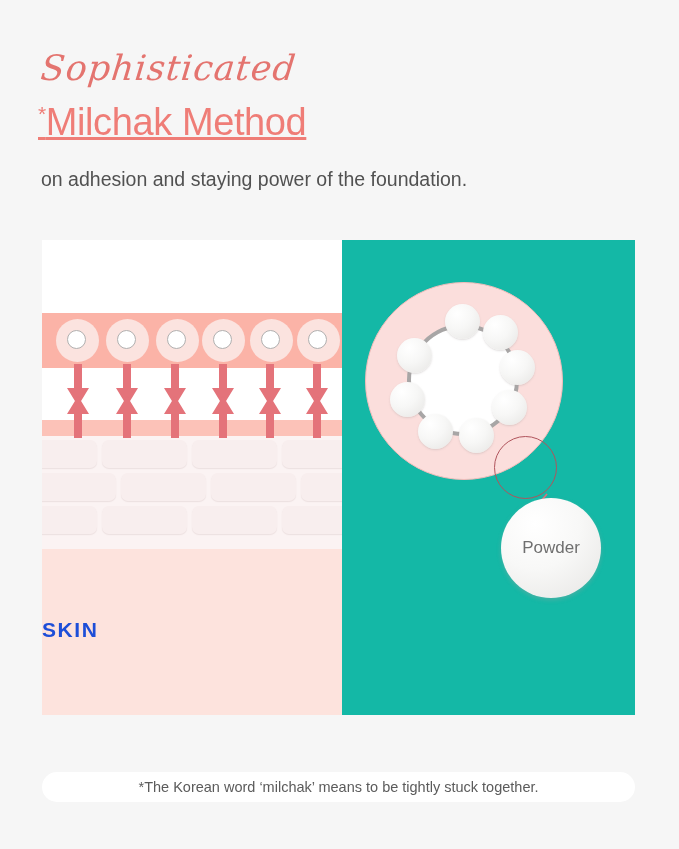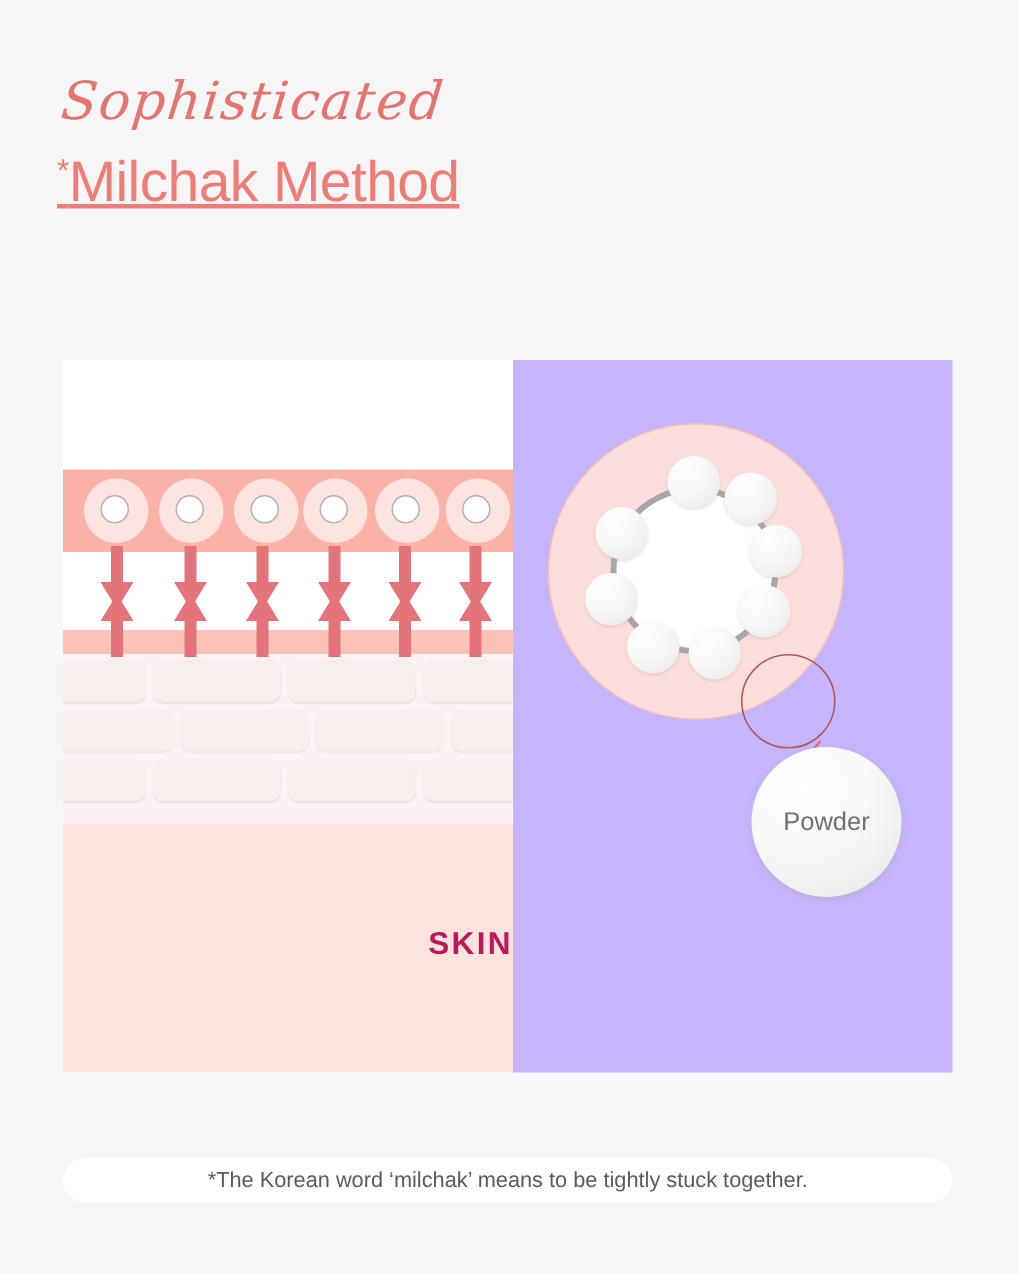--- a/index.html
+++ b/index.html
@@ -50,37 +50,37 @@
     position:absolute;left:42px;top:240px;
     width:593px;height:475px;
   }
   .panel-left{
     position:absolute;left:0;top:0;width:300px;height:475px;
     background:#ffffff;
     overflow:hidden;
   }
   .panel-right{
     position:absolute;left:300px;top:0;width:293px;height:475px;
-    background:#c4b5fd;
+    background:#14b8a6;
     overflow:hidden;
   }
 
   
   .layer-top-white{position:absolute;left:0;top:0;width:100%;height:73px;background:#ffffff;}
   .layer-pink-band{position:absolute;left:0;top:73px;width:100%;height:55px;background:#fbb3a7;}
   .layer-mid-white{position:absolute;left:0;top:128px;width:100%;height:52px;background:#ffffff;}
   .layer-pink-thin{position:absolute;left:0;top:180px;width:100%;height:16px;background:#fcc2b8;}
   .layer-brick{position:absolute;left:0;top:196px;width:100%;height:113px;background:#fbf3f3;}
   .layer-skin{position:absolute;left:0;top:309px;width:100%;height:166px;background:#fde3dd;}
 
   .skin-label{
     position:absolute;left:0;top:378px;width:300px;
-    text-align:right;
+    text-align:left;
     font-size:21px;font-weight:700;letter-spacing:1.6px;
-    color:#be185d;
+    color:#1d4ed8;
   }
 
   
   .pore{
     position:absolute;top:79px;
     width:43px;height:43px;border-radius:50%;
     background:#fbe3df;
   }
   .pore::after{
     content:"";position:absolute;left:11px;top:11px;
@@ -152,20 +152,21 @@
 </head>
 <body>
 
 <div class="page">
 
   <div class="script-title">Sophisticated</div>
 
   <div class="main-title"><span class="ast">*</span><span>Milchak Method</span></div>
 
   <div class="subtitle">
+    <div>on adhesion and staying power of the foundation.</div>
   </div>
 
   <div class="diagram">
 
     <div class="panel-left">
       <div class="layer-top-white"></div>
       <div class="layer-pink-band"></div>
       <div class="layer-mid-white"></div>
       <div class="layer-pink-thin"></div>
       <div class="layer-brick"></div>

